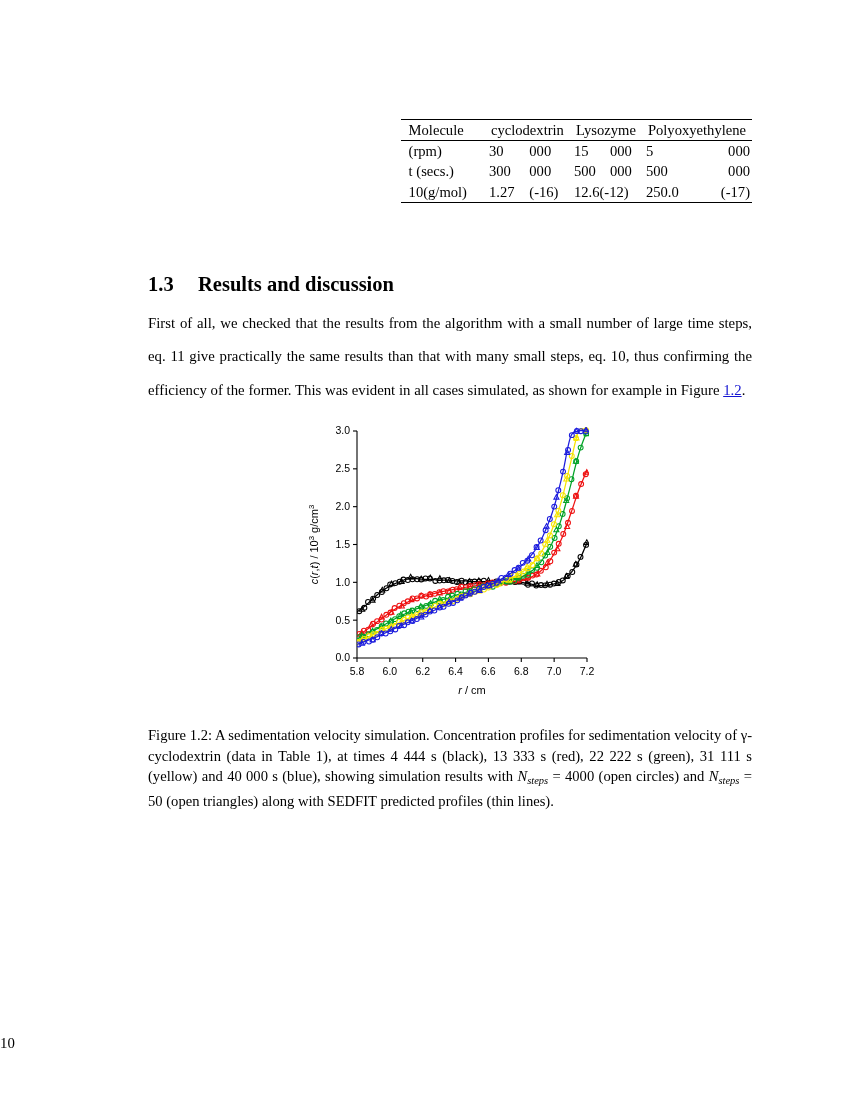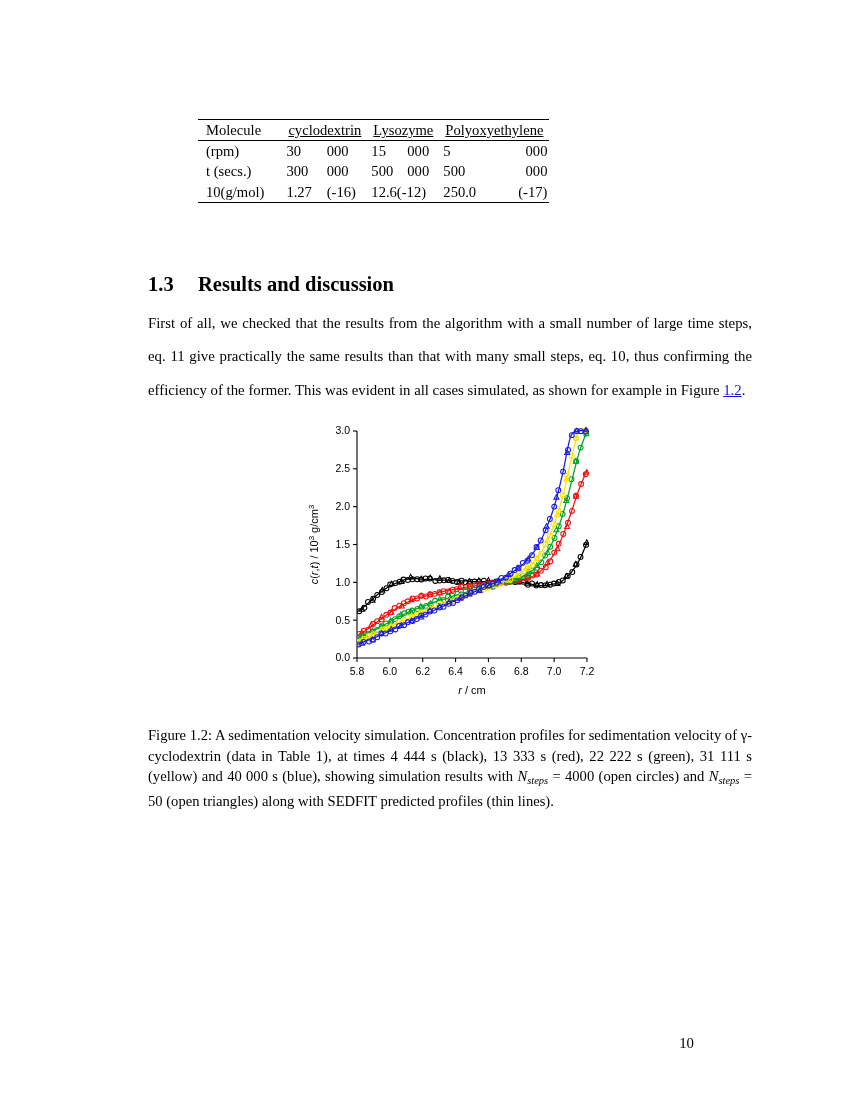--- a/index.html
+++ b/index.html
@@ -34,38 +34,38 @@
     line-height: 20.5px;
     text-align: justify;
     text-align-last: left;
     margin: 0;
   }
 
   
   .table-wrap {
     margin: 1px 0 8px 0;
     display: flex;
-    justify-content: flex-start;
+    justify-content: flex-end;
   }
   table.data {
     border-collapse: collapse;
     font-size: 14.6px;
     line-height: 20.2px;
     margin-left: 50px;
   }
   table.data td, table.data th {
     padding: 0 0 0 0;
     font-weight: normal;
     white-space: nowrap;
   }
   table.data .rule-top td { border-top: 1.4px solid #000; height: 0; padding: 0; font-size:0; line-height:0;}
   table.data .hdr-rule td { border-bottom: 1.1px solid #000; height: 0; padding: 0; font-size:0; line-height:0;}
   table.data .rule-bot td { border-bottom: 1.4px solid #000; height: 0; padding: 0; font-size:0; line-height:0;}
   .c-label { padding-left: 8px !important; padding-right: 18px !important; }
-  .c-hdr   { text-align: center; padding-left: 6px !important; padding-right: 6px !important; text-decoration: underline;}
+  .c-hdr   { text-align: center; padding-left: 6px !important; padding-right: 6px !important;}
   .c-a { text-align: left;  padding-left: 4px !important; }
   .c-b { text-align: left;  padding-left: 14px !important; padding-right: 10px !important;}
   .c-b-right { text-align: right; padding-left: 14px !important; padding-right: 2px !important;}
   .c-wide { padding-left: 4px !important; }
 
   
   .section-head {
     font-family: "Liberation Serif", "DejaVu Serif", serif;
     font-weight: bold;
     font-size: 20.5px;
@@ -103,21 +103,21 @@
   .fig-caption b { font-weight: normal; }
   .sub { font-size: 0.72em; vertical-align: -0.25em; font-style: italic; font-family: Liberation Serif, serif; }
   .ital { font-style: italic; }
 
   
   .page-number {
     position: absolute;
     left: 0;
     top: 1035px;
     width: 694px;
-    text-align: right;
+    text-align: left;
     font-size: 14.8px;
   }
 </style>
 </head>
 <body>
 
 <div class="page">
   <div class="content">
 
 

